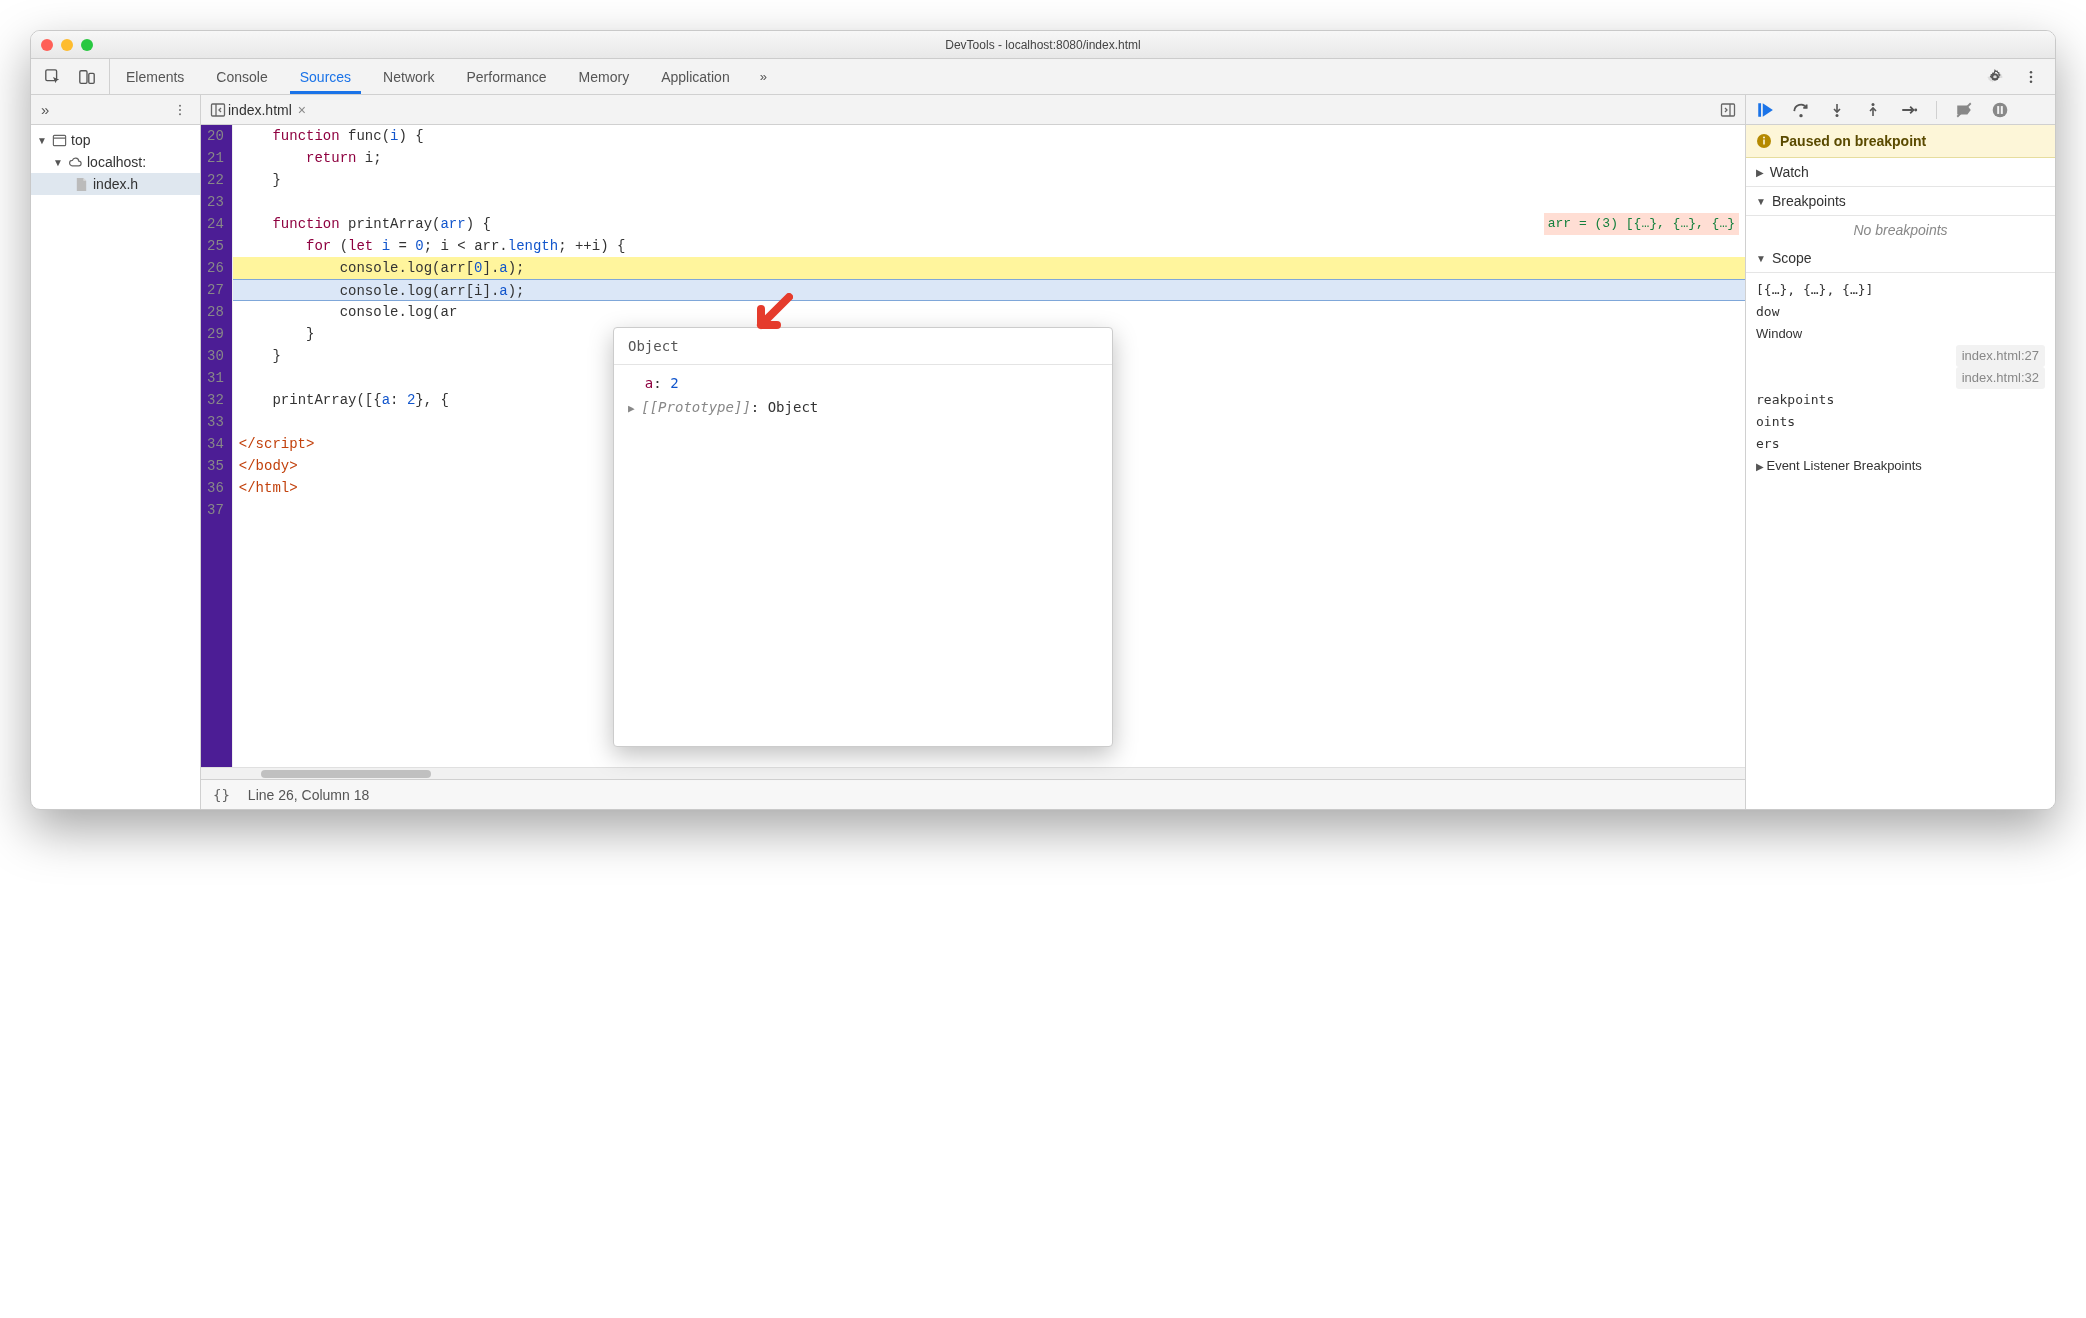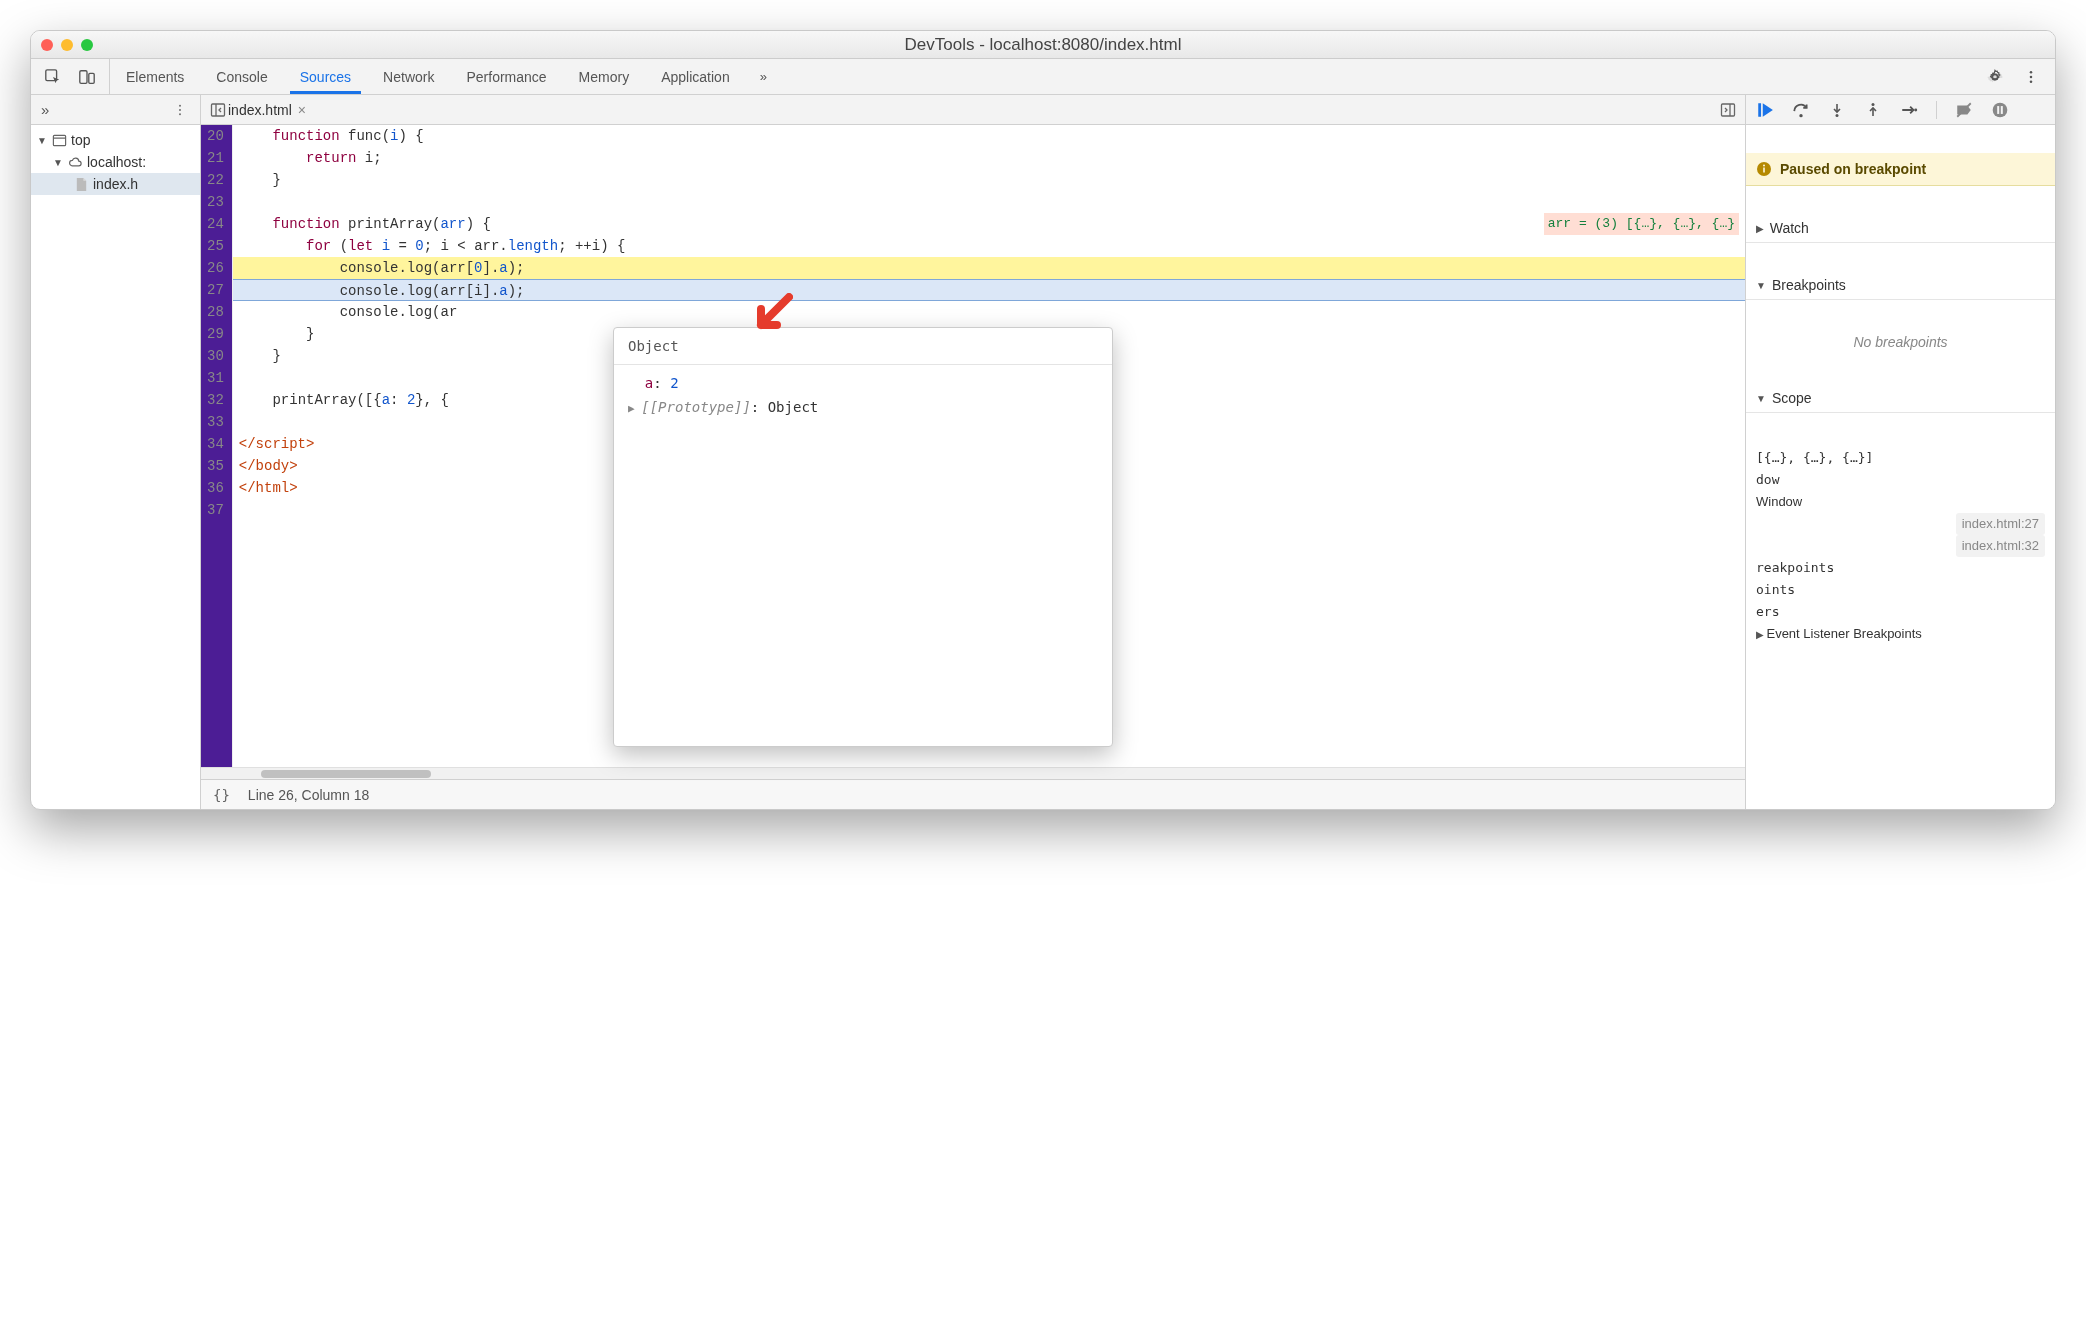--- a/index.html
+++ b/index.html
@@ -43,21 +43,21 @@
     margin-left: 10px;
   }
   .tl { width: 12px; height: 12px; border-radius: 50%; }
   .tl.red { background: #ff5f57; }
   .tl.yellow { background: #febc2e; }
   .tl.green { background: #28c840; }
   .title-text {
     position: absolute;
     left: 0; right: 0;
     text-align: center;
-    font-size: 17px;
+    font-size: 12px;
     color: #444;
     pointer-events: none;
   }
 
   
   .toolbar {
     height: 36px;
     display: flex;
     align-items: center;
     border-bottom: 1px solid #d0d0d0;
@@ -261,21 +261,20 @@
   }
 
   
   .dbg-panel {
     border-left: 1px solid #d0d0d0;
     display: flex;
     flex-direction: column;
     min-height: 0;
     background: #fff;
     font-size: 14px;
-    gap: 28px;
   }
   .dbg-toolbar {
     height: 30px;
     display: flex;
     align-items: center;
     gap: 18px;
     padding: 0 10px;
     border-bottom: 1px solid #d0d0d0;
     background: #f3f3f3;
   }

